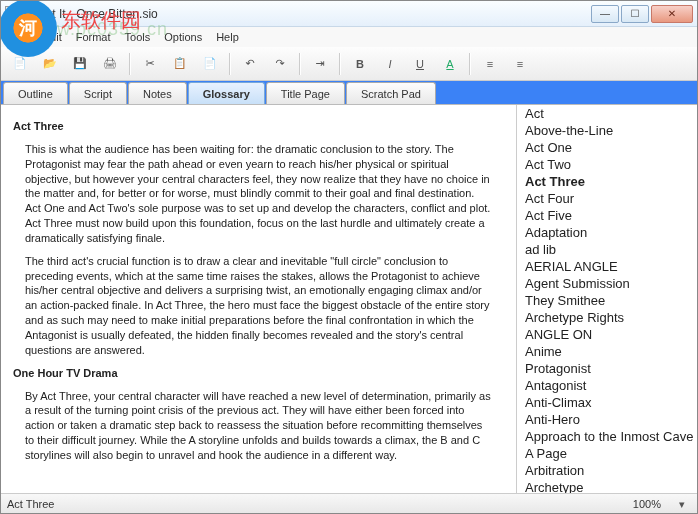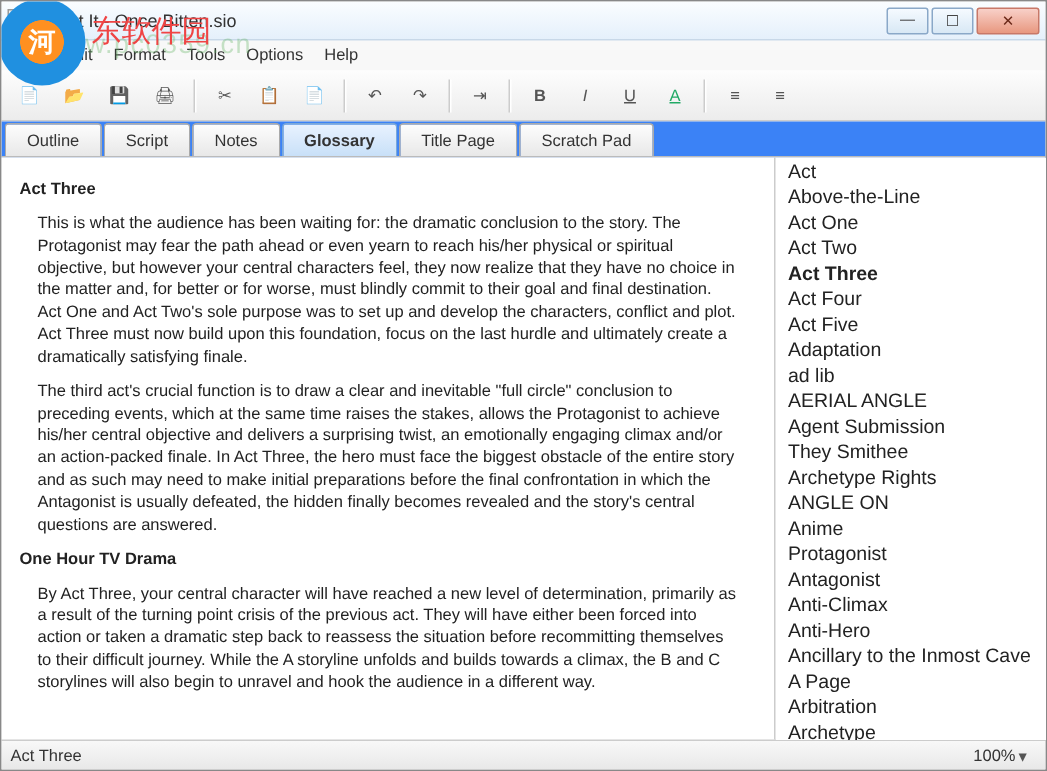--- a/index.html
+++ b/index.html
@@ -24,21 +24,21 @@
 .content{display:flex;height:calc(100% - 26px - 20px - 34px - 24px - 20px);background:#fff}
 .main-pane{flex:1;overflow-y:auto;padding:8px 12px;border-right:1px solid #ccc;color:#222;line-height:1.35}
 .main-pane h3{font-size:11px;font-weight:bold;margin:6px 0}
 .main-pane p{margin:8px 12px;font-size:11px}
 .side-pane{width:180px;overflow-y:auto;background:#fff;position:relative}
 .side-list{list-style:none}
 .side-list li{padding:1px 8px;cursor:pointer;white-space:nowrap;font-size:13px;color:#222}
 .side-list li.bold{font-weight:bold}
 .statusbar{height:20px;background:linear-gradient(#f8f8f8,#e8e8e8);border-top:1px solid #ccc;display:flex;align-items:center;padding:0 6px;font-size:11px;color:#333}
 .status-left{flex:1}
-.zoom{display:flex;align-items:center;gap:2px}
+.zoom{display:flex;align-items:center;gap:18px}
 .zoom-btn{width:12px;height:12px;cursor:pointer;color:#555}
 
 ::-webkit-scrollbar{width:16px;height:16px}
 ::-webkit-scrollbar-track{background:#f0f0f0;border:1px solid #ddd}
 ::-webkit-scrollbar-thumb{background:linear-gradient(#e8f0fa,#c8d8ea);border:1px solid #9bc;border-radius:2px}
 ::-webkit-scrollbar-button{background:#e8e8e8;border:1px solid #ccc;height:16px}
 </style>
 </head>
 <body>
 
@@ -152,21 +152,21 @@
         <li>AERIAL ANGLE</li>
         <li>Agent Submission</li>
         <li>They Smithee</li>
         <li>Archetype Rights</li>
         <li>ANGLE ON</li>
         <li>Anime</li>
         <li>Protagonist</li>
         <li>Antagonist</li>
         <li>Anti-Climax</li>
         <li>Anti-Hero</li>
-        <li>Ancillary to the Inmost Cave</li>
+        <li>Approach to the Inmost Cave</li>
         <li>A Page</li>
         <li>Arbitration</li>
         <li>Archetype</li>
         <li>Atmosphere</li>
         <li>At Four Description</li>
         <li>Audio/Visual Script</li>
       </ul>
   </div>
 </div>
 

